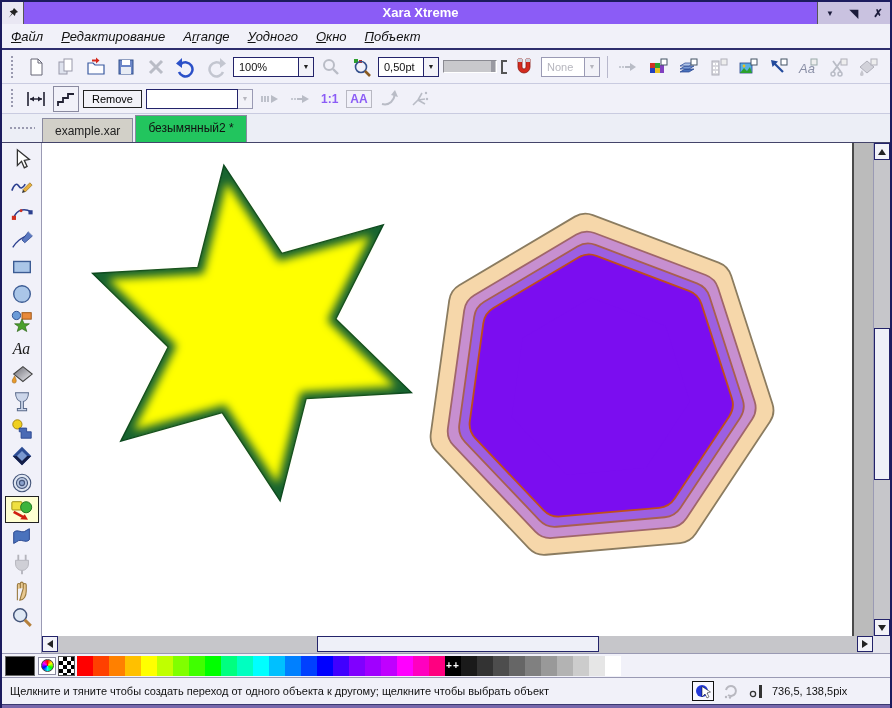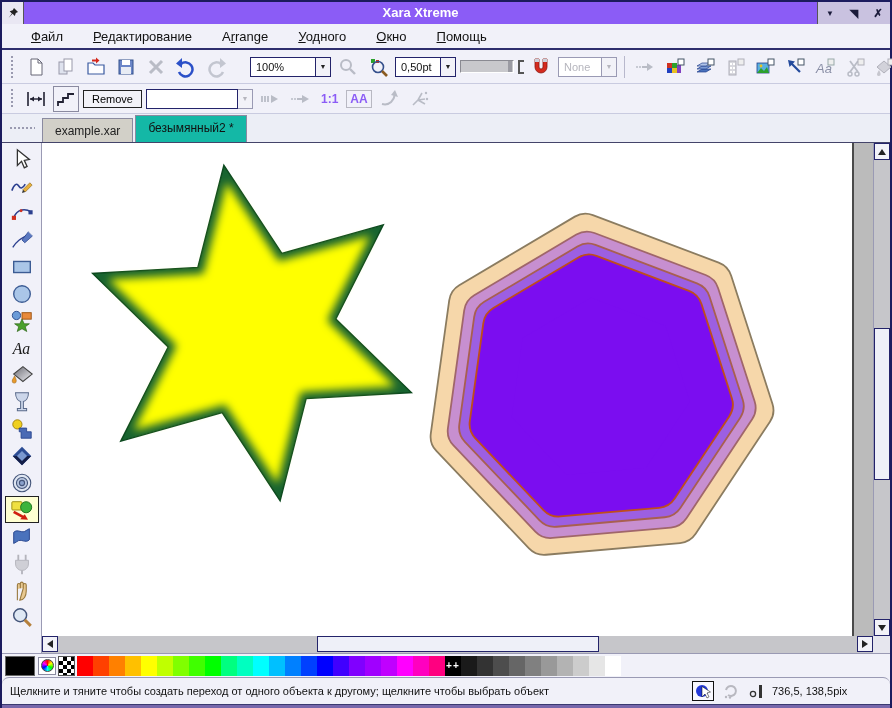--- a/index.html
+++ b/index.html
@@ -8,55 +8,55 @@
   .window { width:892px; height:708px; background:#f1f1f9; border:2px solid #1b1b5e; display:flex; flex-direction:column; }
 
   
   .titlebar { height:22px; background:#8b5cf6; display:flex; align-items:stretch; flex:none; }
   .pin-btn { width:22px; background:#e9e7f3; border-right:1px solid #555; display:flex; align-items:center; justify-content:center; }
   .title-text { flex:1; color:#fff; font-weight:bold; font-size:13px; text-align:center; line-height:22px; }
   .winbtns { background:#c9c2e0; display:flex; align-items:center; padding:0 5px; gap:10px; border-left:1px solid #555; }
   .winbtn { color:#1a1a3a; font-size:11px; font-weight:bold; width:14px; text-align:center; cursor:default; }
 
   
-  .menubar { height:26px; display:flex; align-items:center; gap:12px; padding-left:20px; background:#f1f1f9; border-bottom:2px solid #2e2e6e; flex:none; }
+  .menubar { height:26px; display:flex; align-items:center; gap:0; padding-left:0; background:#f1f1f9; border-bottom:2px solid #2e2e6e; flex:none;font-style:italic; }
   .menu-item { padding:3px 9px; font-size:13px; white-space:nowrap; }
   .menu-item .accel { text-decoration:underline; }
 
   
   .toolbar { display:flex; align-items:center; background:#f1f1f9; border-bottom:1px solid #c9cbe0; flex:none; gap:4px; padding:0 4px; }
   .toolbar1 { height:34px; }
   .toolbar2 { height:30px; }
   .grip { width:5px; height:70%; background-image:radial-gradient(#9a9ab0 38%, transparent 40%); background-size:4px 4px; margin:0 4px; flex:none; }
   .tbtn { width:26px; height:26px; display:flex; align-items:center; justify-content:center; flex:none; }
   .tbtn svg { display:block; }
   .combo { display:flex; align-items:center; flex:none; height:20px; }
   .combo .box { background:#fff; border:1px solid #23236a; height:20px; display:flex; align-items:center; padding:0 5px; font-size:11px; }
   .combo .arrow-btn { width:15px; height:20px; background:#f2f2f8; border:1px solid #23236a; border-left:none; display:flex; align-items:center; justify-content:center; font-size:7px; color:#222; }
   .combo.disabled .box { color:#b6b6be; border-color:#9a9ab4; }
   .combo.disabled .arrow-btn { color:#b6b6be; border-color:#9a9ab4; }
-  .zoom-box { width:66px;margin-left:17px; }
+  .zoom-box { width:66px; }
   .width-box { width:46px; }
   .none-box { width:44px; }
   .blend-box { width:92px; background:#fff; border:1px solid #9a9ab4; height:20px; }
   .slider { width:54px; height:13px; background:#c8c8cc; border-top:1px solid #8a8a92; border-left:1px solid #8a8a92; border-bottom:1px solid #fff; border-right:1px solid #fff; position:relative; flex:none; }
   .slider .thumb { position:absolute; right:1px; top:0; width:4px; height:11px; background:#9a9aa2; }
   .bracket { width:6px; height:14px; border-left:2px solid #555; border-top:2px solid #555; border-bottom:2px solid #555; flex:none; }
   .vsep { width:1px; height:22px; background:#b8b8cc; margin:0 3px; flex:none; }
   .push-btn { border:1px solid #222; background:#f2f2f8; font-size:11px; padding:2px 8px; flex:none; }
   .gray-glyph { color:#8b5cf6; font-size:12px; font-weight:bold; flex:none; padding:0 4px; }
   .aa-box { border:1px solid #b8b8c2; padding:1px 3px; }
 
   
   .tabbar { height:28px; display:flex; align-items:flex-end; background:#eceef6; flex:none; }
   .toolbox-grip { width:40px; height:100%; display:flex; align-items:center; justify-content:center; }
   .toolbox-grip .hgrip { width:26px; height:5px; background-image:radial-gradient(#9a9ab0 38%, transparent 40%); background-size:4px 4px; }
   .tab { padding:5px 12px; font-size:12px; border:1px solid #8a8aa0; border-bottom:none; margin-right:2px; }
   .tab.inactive { background:#d2d0c8; color:#222; height:24px; }
-  .tab.active { background:#14b8a6; height:27px; }
+  .tab.active { background:#22c55e; height:27px; }
 
   
   .main { height:494px; display:flex; border-top:1px solid #44446a; flex:none; }
   .toolbox { width:40px; background:#f1f1f9; border-right:1px solid #9a9ab4; display:flex; flex-direction:column; align-items:center; padding-top:2px; flex:none; }
   .tool { width:34px; height:27px; display:flex; align-items:center; justify-content:center; border:1px solid transparent; }
   .tool.selected { background:#ffffd2; border:1px solid #222; }
   .canvas-viewport { flex:1; background:#fff; position:relative; overflow:hidden; }
   .pasteboard { position:absolute; right:0; top:0; bottom:0; width:21px; background:#bbbbbb; border-left:2px solid #4a4a4a; }
   .canvas-svg { position:absolute; left:0; top:0; }
 
@@ -85,21 +85,21 @@
   .wheel { width:13px; height:13px; border-radius:50%; background:conic-gradient(#f00,#ff0,#0f0,#0ff,#00f,#f0f,#f00); border:1px solid #444; }
   .nocolor { width:17px; height:20px; border:1px solid #555; margin-right:2px; flex:none;
     background-image:linear-gradient(45deg,#000 25%,transparent 25%,transparent 75%,#000 75%),linear-gradient(45deg,#000 25%,#fff 25%,#fff 75%,#000 75%);
     background-size:8px 8px; background-position:0 0,4px 4px; }
   .swatches { display:flex; height:20px; }
   .swatch { width:16px; height:20px; flex:none; position:relative; }
   .swatch .pmark { color:#fff; font-weight:bold; font-size:10px; line-height:20px; position:absolute; top:0; }
   .swatch .pmark.m1 { left:1px; } .swatch .pmark.m2 { left:8px; }
 
   
-  .statusbar { height:27px; background:#f1f1f9; border-top:1px solid #9a9ab4; display:flex; align-items:center; padding:0 8px; flex:none;border-radius:7px; }
+  .statusbar { height:27px; background:#f1f1f9; border-top:1px solid #9a9ab4; display:flex; align-items:center; padding:0 8px; flex:none; }
   .status-msg { font-size:11px; flex:1; white-space:nowrap; overflow:hidden; }
   .status-icons { display:flex; align-items:center; gap:8px; margin-right:6px; }
   .snapbox { border:1px solid #111; background:#f8f8ff; width:22px; height:20px; display:flex; align-items:center; justify-content:center; }
   .coords { font-size:11px; white-space:nowrap; width:110px; }
   .bottomstrip { height:6px; background:#7767ab; flex:none; border-top:1px solid #3a3a70; }
 </style>
 </head>
 <body>
 
 <div class="window">
@@ -117,21 +117,21 @@
       <span class="winbtn">✗</span>
     </div>
   </div>
 
   <div class="menubar">
     <span class="menu-item"><span></span><span class="accel">Ф</span><span>айл</span></span>
     <span class="menu-item"><span></span><span class="accel">Р</span><span>едактирование</span></span>
     <span class="menu-item"><span>A</span><span class="accel">r</span><span>range</span></span>
     <span class="menu-item"><span></span><span class="accel">У</span><span>одного</span></span>
     <span class="menu-item"><span></span><span class="accel">О</span><span>кно</span></span>
-    <span class="menu-item"><span></span><span class="accel">П</span><span>омощь</span></span>
+    <span class="menu-item"><span></span><span class="accel">П</span><span>объект</span></span>
   </div>
 
   <div class="toolbar toolbar1">
     <div class="grip"></div>
     <div class="tbtn">
         <svg width="22" height="22" viewBox="0 0 22 22">
           <path d="M6 3h7l4 4v12H6z" fill="#fff" stroke="#667"></path>
           <path d="M13 3v4h4" fill="none" stroke="#667"></path>
         </svg>
       </div>

